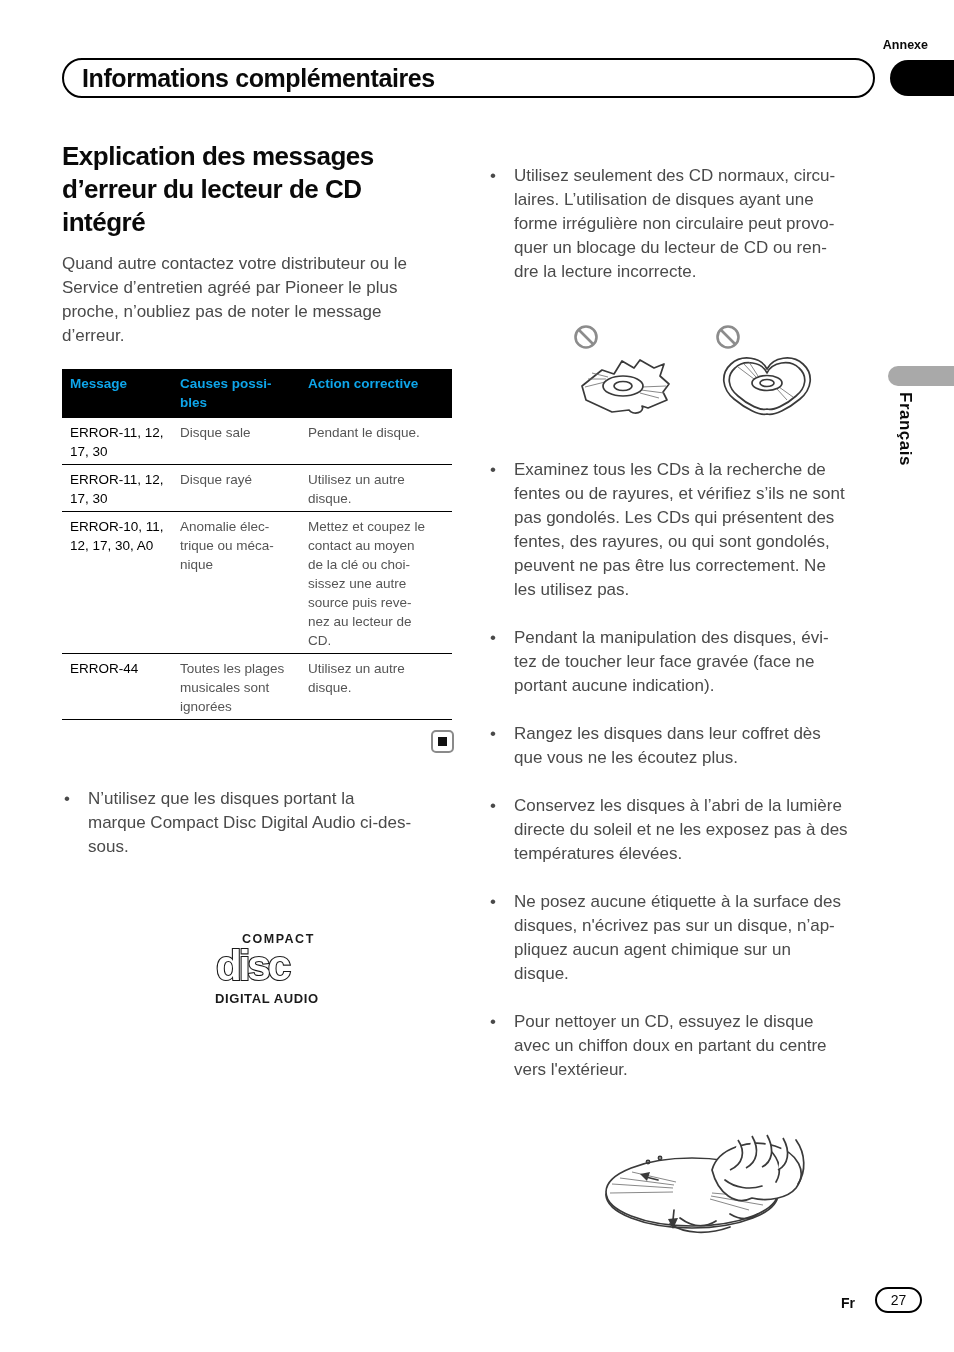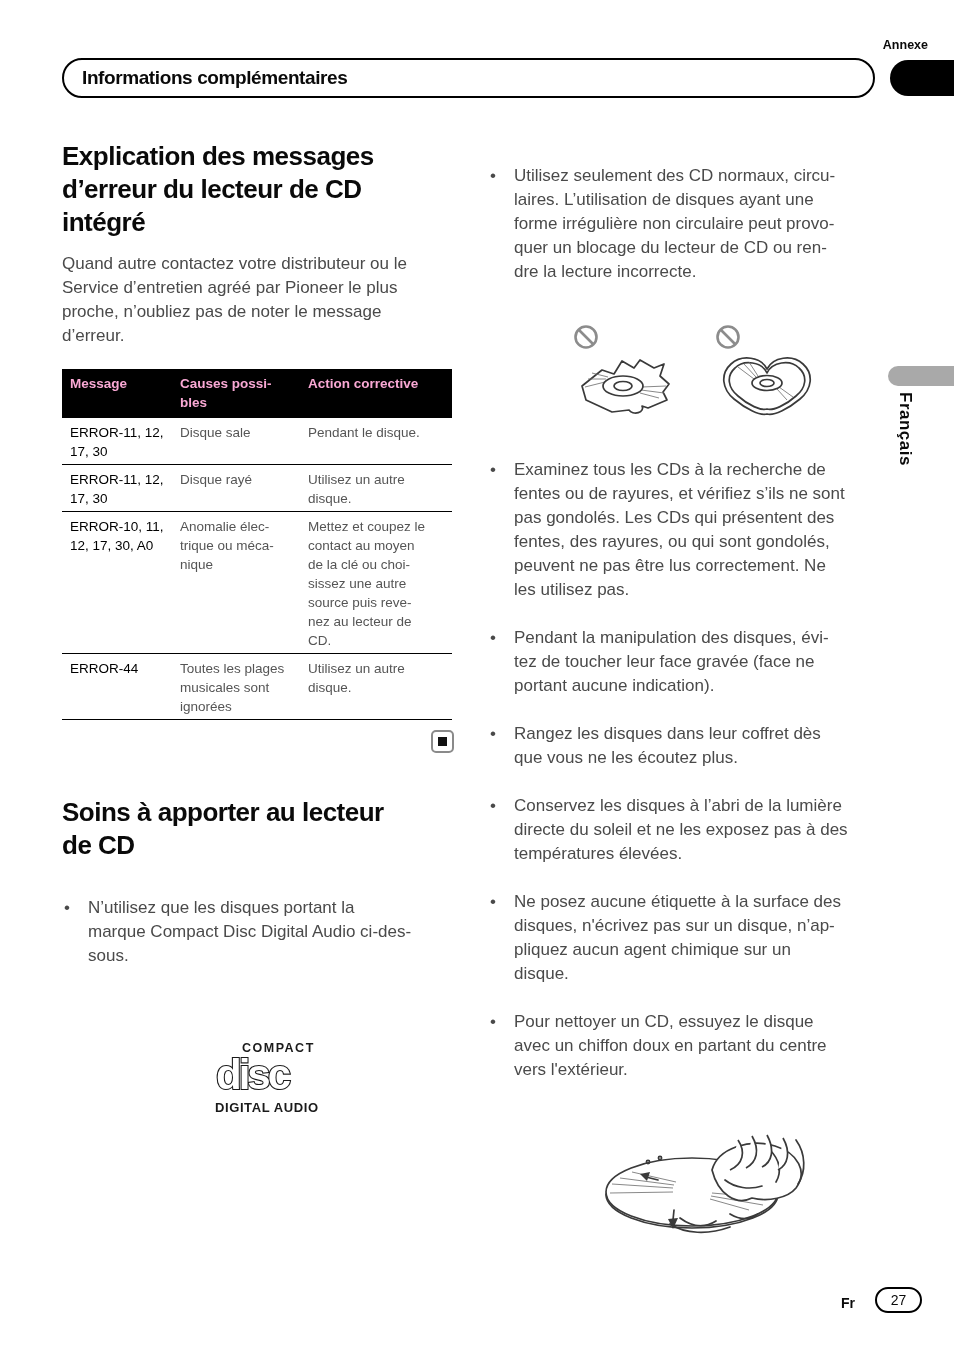--- a/index.html
+++ b/index.html
@@ -4,42 +4,42 @@
 <style>
   html,body{margin:0;padding:0;background:#ffffff;}
   body{width:954px;height:1352px;position:relative;overflow:hidden;
        font-family:"Liberation Sans", sans-serif;color:#0a0a0a;}
   .page{position:absolute;inset:0;}
 
   
   .annexe{position:absolute;top:38px;right:26px;font-size:12.5px;font-weight:bold;}
   .header-box{position:absolute;left:62px;top:58px;width:813px;height:40px;box-sizing:border-box;
       border:2px solid #000;border-radius:21px;display:flex;align-items:center;padding-left:18px;}
-  .header-title{font-size:19px;font-weight:bold;letter-spacing:-0.4px;white-space:nowrap;}
+  .header-title{font-size:25px;font-weight:bold;letter-spacing:-0.4px;white-space:nowrap;}
   .header-tab{position:absolute;top:60px;right:0;width:64px;height:36px;background:#000;
       border-radius:18px 0 0 18px;}
 
   
   .lang-tab{position:absolute;top:366px;right:0;width:66px;height:20px;background:#a9a9a9;
       border-radius:10px 0 0 10px;}
   .lang-label{position:absolute;top:392px;left:895px;writing-mode:vertical-rl;
       font-size:17px;font-weight:bold;letter-spacing:0.5px;}
 
   
   .left-col{position:absolute;left:62px;top:140px;width:398px;}
   .right-col{position:absolute;left:488px;top:140px;width:400px;}
 
   .section-h{font-size:26px;line-height:33px;font-weight:bold;color:#0a0a0a;margin:0;
       white-space:pre-line;letter-spacing:-0.5px;}
   .body-text{font-size:17px;line-height:24px;color:#4a4a4a;white-space:pre-line;}
   .intro{margin:13px 0 0;}
 
   
   .err-table{border-collapse:collapse;width:390px;margin-top:21px;table-layout:fixed;}
-  .err-table th{background:#000;color:#f9a8d4;text-align:left;font-size:13.5px;line-height:19px;
+  .err-table th{background:#000;color:#0ea5e9;text-align:left;font-size:13.5px;line-height:19px;
       font-weight:bold;padding:5px 4px 6px 8px;vertical-align:top;white-space:pre-line;}
   .err-table td{font-size:13.5px;line-height:19px;color:#555;padding:5px 4px 3px 8px;
       vertical-align:top;border-bottom:1.5px solid #000;white-space:pre-line;}
   .err-table td.err{font-weight:normal;color:#000;}
 
   .end-marker{width:19px;height:19px;border:2px solid #8a8a8a;border-radius:5px;
       margin:10px 6px 0 auto;position:relative;}
   .end-marker::after{content:"";position:absolute;inset:0;margin:auto;width:9px;height:9px;background:#111;}
 
   .h-care{margin-top:43px;}
@@ -140,22 +140,20 @@
 musicales sont
 ignorées</td>
           <td>Utilisez un autre
 disque.</td>
         </tr>
       </tbody>
     </table>
 
     <div class="end-marker"></div>
 
-    <h1 class="section-h h-care">Soins à apporter au lecteur
-de CD</h1>
     <ul class="blist body-text">
       <li><span class="bullet">•</span><span>N’utilisez que les disques portant la
 marque Compact Disc Digital Audio ci-des-
 sous.</span></li>
     </ul>
 
     <div class="cd-logo">
       <div class="compact">COMPACT</div>
       <svg width="108" height="42" viewBox="0 0 108 42">
         <text x="1" y="35" font-size="42" font-weight="bold" letter-spacing="-3" fill="#ffffff" stroke="#1a1a1a" stroke-width="2.2" paint-order="stroke">disc</text>

